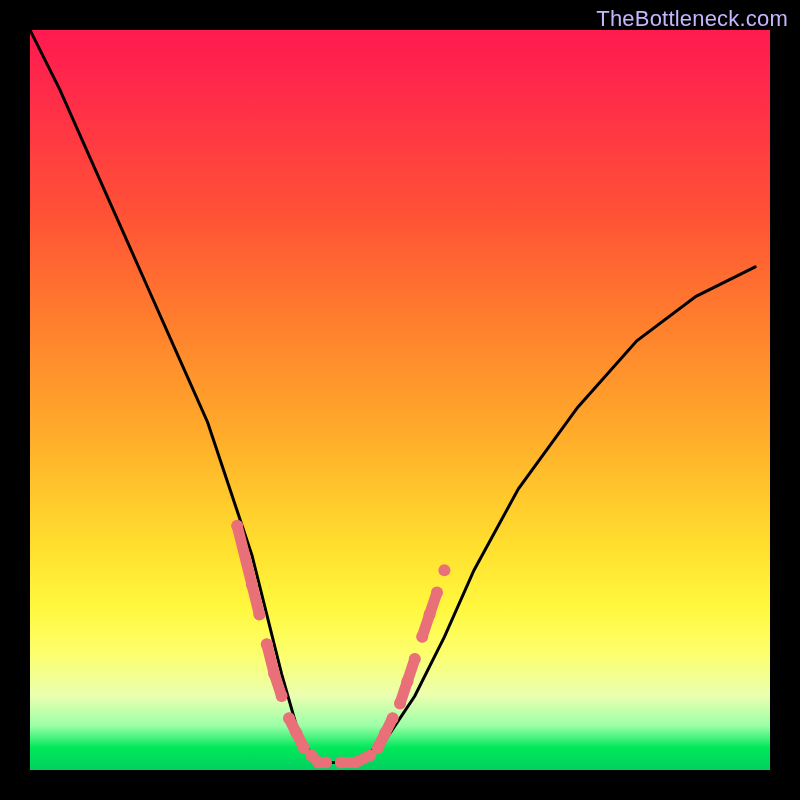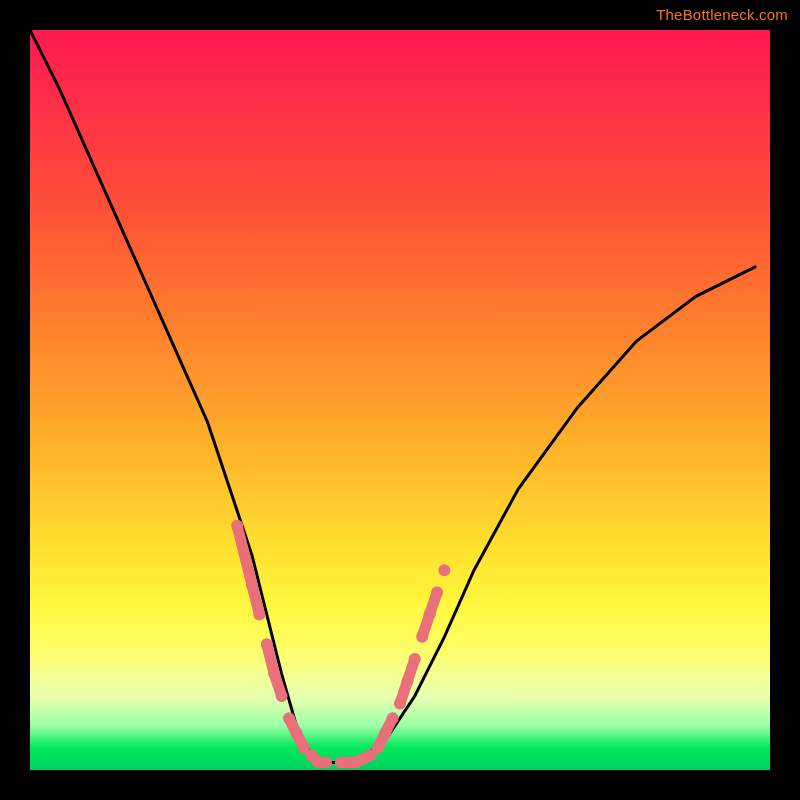--- a/index.html
+++ b/index.html
@@ -37,22 +37,22 @@
       #eaffb0 90%,
       #9cffa8 94%,
       #00e85a 97%,
       #00d060 100%
     );
   }
   .watermark {
     position: absolute;
     top: 6px;
     right: 12px;
-    color: #f97316;
-    font-size: 15px;
+    color: #c4b5fd;
+    font-size: 22px;
     font-weight: 500;
     letter-spacing: 0.2px;
     user-select: none;
   }
   svg.curve {
     position: absolute;
     left: 0;
     top: 0;
   }
 </style>

